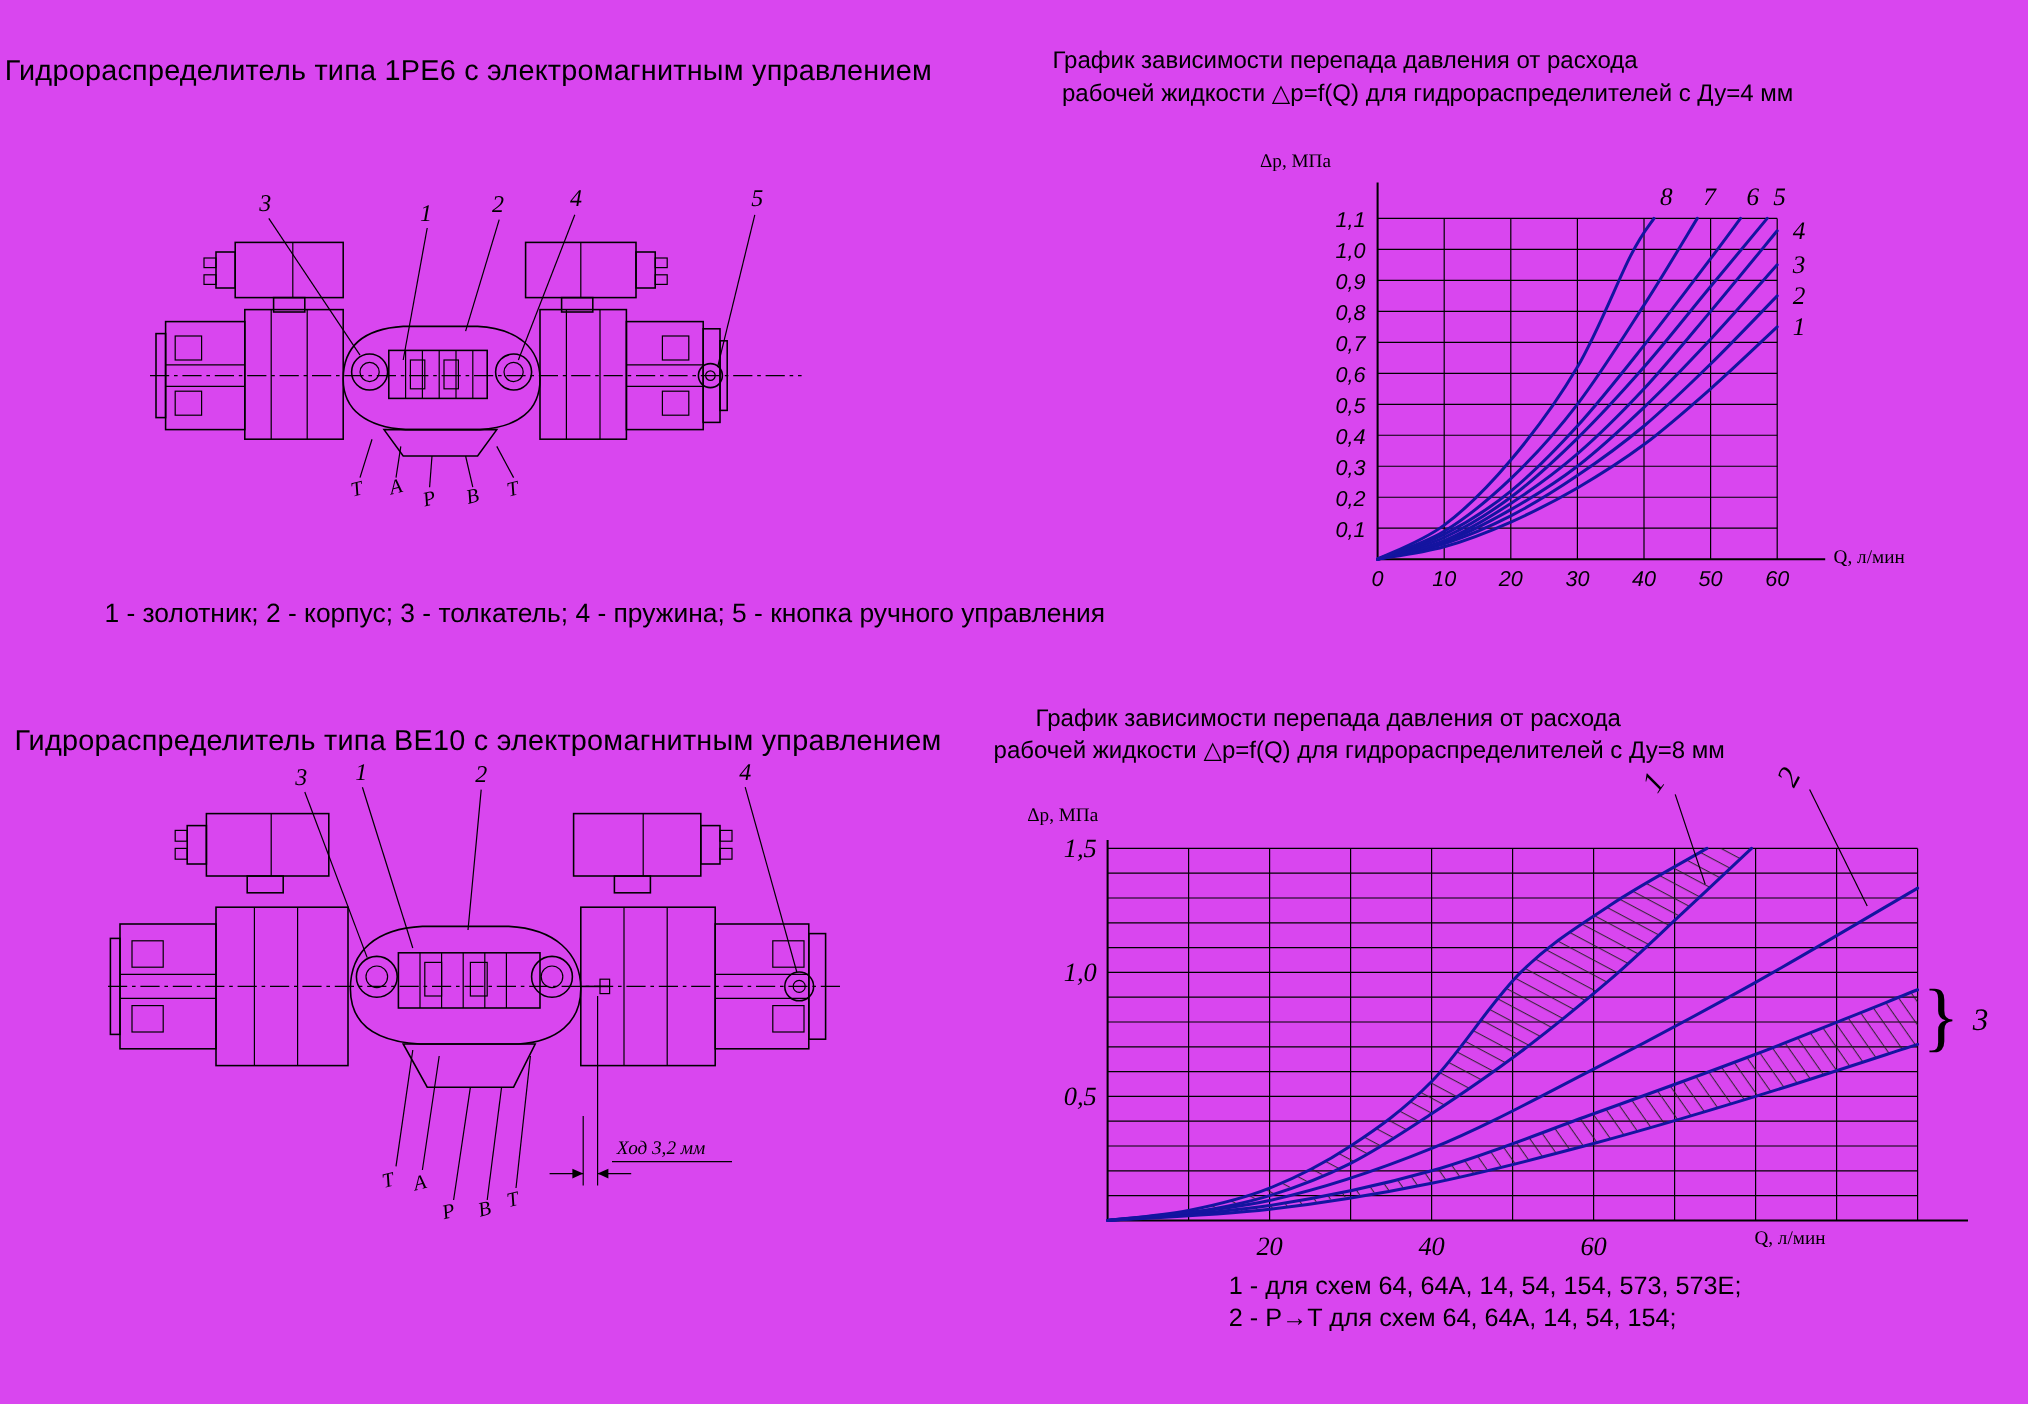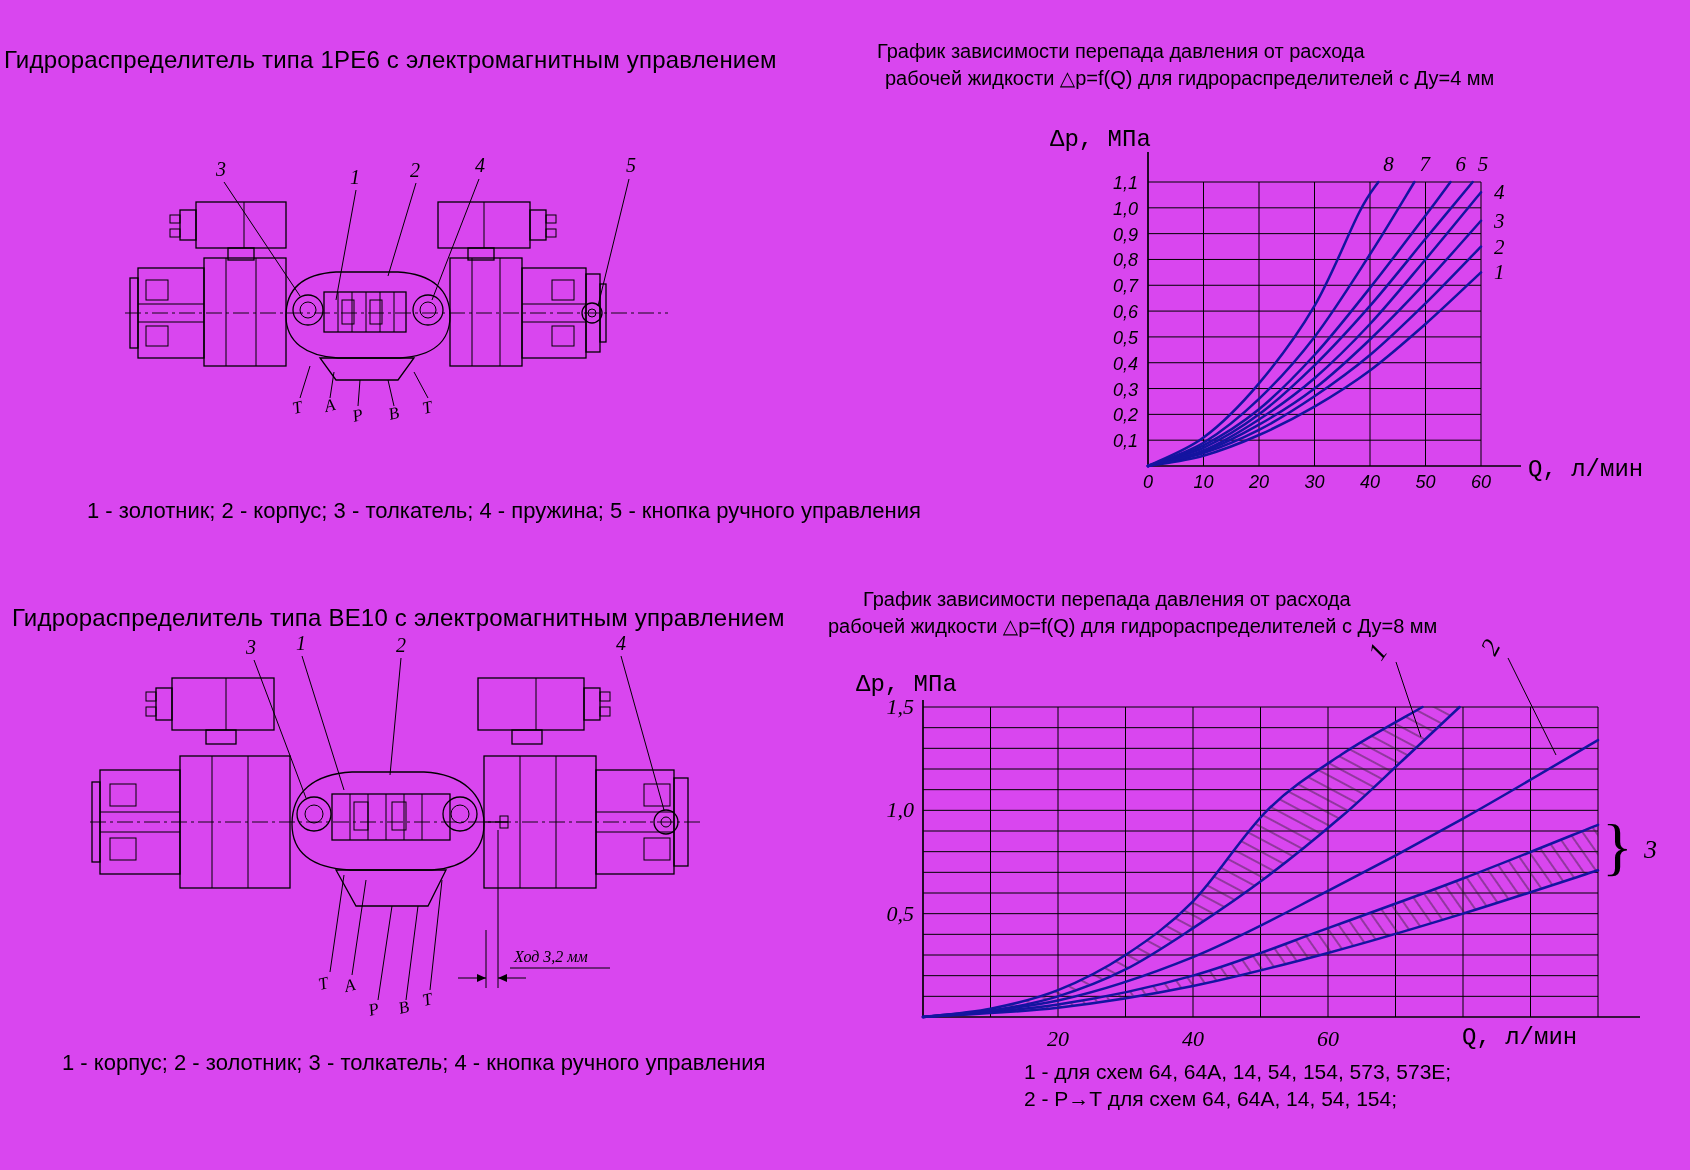--- a/index.html
+++ b/index.html
@@ -4,21 +4,21 @@
 <style>
   *{margin:0;padding:0;box-sizing:border-box}
   html,body{background:#fff}
   .page{position:relative;width:1690px;height:1170px;background:#d946ef;color:#000;
         font-family:"Liberation Sans",sans-serif;overflow:hidden}
   .abs{position:absolute;white-space:nowrap}
   .title{font-size:24px;letter-spacing:.2px}
   .ctitle{font-size:20px;line-height:27px}
   .caption{font-size:22px}
   .legend{font-size:21px;line-height:27px}
-  .axislab{font-family:Liberation Mono, monospace;font-size:24px}
+  .axislab{font-family:Liberation Serif, serif;font-size:16px}
   svg#art{position:absolute;left:0;top:0}
   .grid{stroke:#000;stroke-width:1;fill:none}
   .axis{stroke:#000;stroke-width:1.7;fill:none}
   .curve{stroke:#1414a0;stroke-width:2.5;fill:none;stroke-linecap:round}
   .oln{stroke:#000;stroke-width:1.3;fill:none}
   .thin{stroke:#000;stroke-width:1;fill:none}
   .lead{stroke:#000;stroke-width:1;fill:none}
   .dash{stroke:#000;stroke-width:.9;fill:none;stroke-dasharray:16 4 3 4}
   .tick1{font:italic 18px "Liberation Sans",sans-serif;fill:#000}
   .tick2{font:italic 22px "Liberation Serif",serif;fill:#000}
@@ -43,21 +43,20 @@
 
   <div class="abs caption" style="left:87px;top:498px">1 -  золотник; 2 -  корпус; 3 -  толкатель; 4 -  пружина; 5 -  кнопка ручного управления</div>
 
   <div class="abs title" style="left:12px;top:604px">Гидрораспределитель типа ВЕ10 с электромагнитным управлением</div>
 
   <div class="abs ctitle" style="left:828px;top:586px">
     <div style="margin-left:35px">График зависимости перепада давления от расхода</div>
     <div>рабочей жидкости  △р=f(Q) для гидрораспределителей с Ду=8 мм</div>
   </div>
 
-  <div class="abs caption" style="left:62px;top:1050px">1 -  корпус; 2 -  золотник; 3 -  толкатель; 4 -  кнопка ручного управления</div>
 
   <div class="abs axislab" style="left:1050px;top:126px">Δр, МПа</div>
   <div class="abs axislab" style="left:1528px;top:456px">Q, л/мин</div>
   <div class="abs axislab" style="left:856px;top:671px">Δр, МПа</div>
   <div class="abs axislab" style="left:1462px;top:1024px">Q, л/мин</div>
 
   <div class="abs legend" style="left:1024px;top:1058px">
     <div>1 -  для схем 64, 64А, 14, 54, 154, 573, 573Е;</div>
     <div>2 -  P→T для схем 64, 64А, 14, 54, 154;</div>
   </div>

